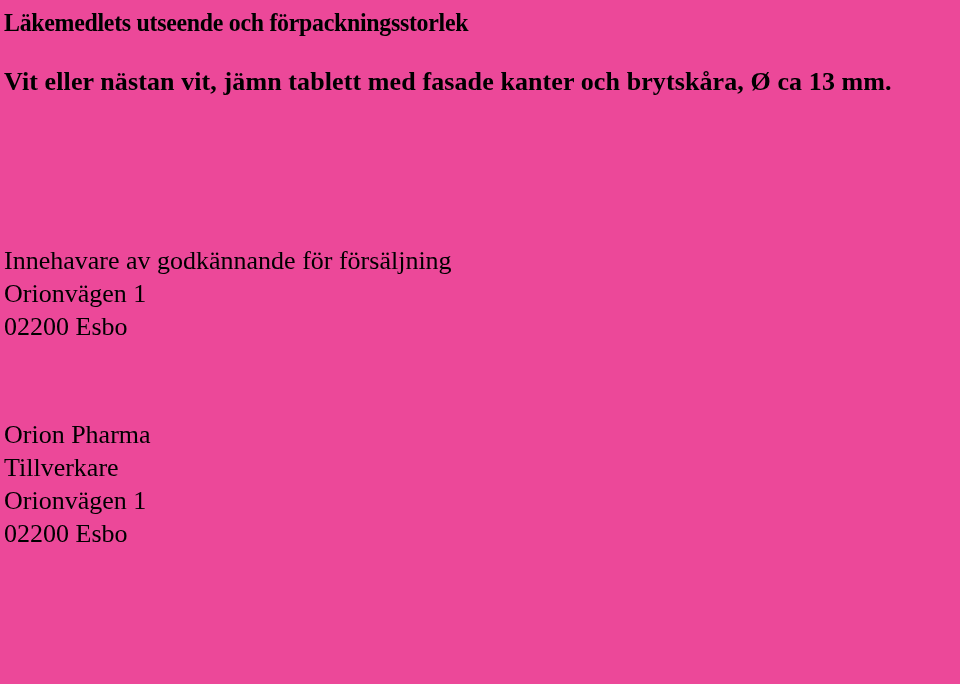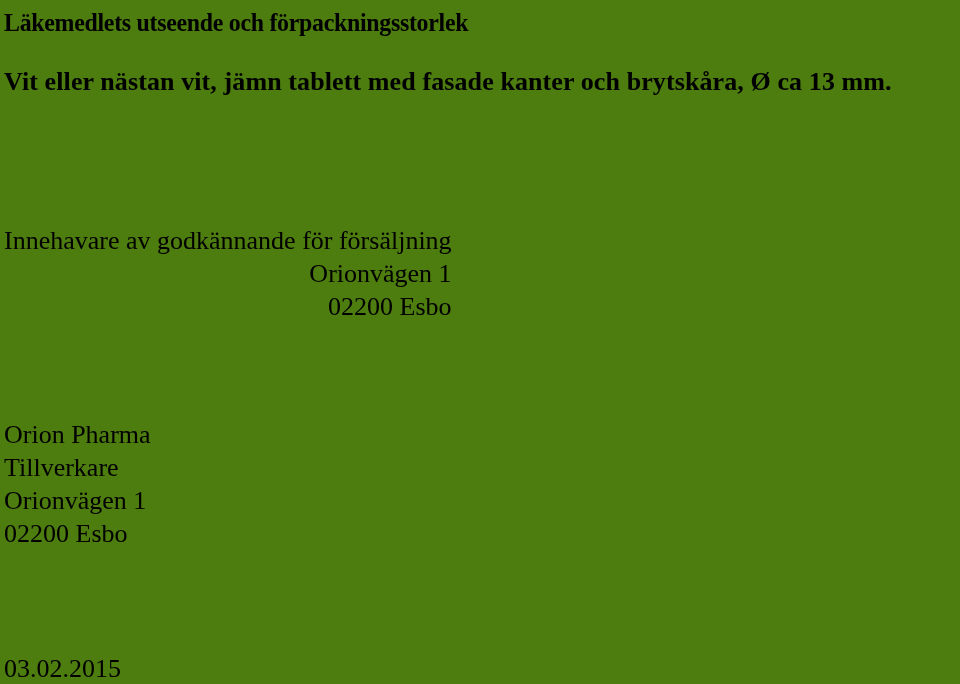--- a/index.html
+++ b/index.html
@@ -14,21 +14,21 @@
     overflow: hidden;
     font-family: "Liberation Serif", "DejaVu Serif", serif;
     color: #000000;
     -webkit-font-smoothing: antialiased;
   }
 
   .page {
     position: relative;
     width: 960px;
     height: 684px;
-    background: #4d7c0f;
+    background: #ec4899;
     overflow: hidden;
     box-sizing: border-box;
     padding: 0 0 4px 4px;
   }
 
   
   .doc-heading {
     font-weight: bold;
     font-size: 25px;
     line-height: 30px;
@@ -51,21 +51,21 @@
     line-height: 33px;
     white-space: nowrap;
   }
 
   
   .blk { position: absolute; left: 4px; }
 
   #blk-heading-appearance { top: 8px;  }
   #blk-appearance-text    { top: 66px; width: 948px; }
   #blk-heading-mah        { top: 168px; }
-  #blk-mah-group          { top: 224px; text-align: right; }
+  #blk-mah-group          { top: 244px; }
   #blk-manufacturer-group { top: 418px; }
   #blk-heading-revision   { top: 588px; }
   #blk-revision-date      { top: 652px; }
 
   .group { display: block; }
 </style>
 </head>
 <body>
 
 <div class="page">
@@ -86,17 +86,14 @@
   </div>
 
   <div class="blk group" id="blk-manufacturer-group">
     <div class="doc-line">Orion Pharma</div>
     <div class="doc-line">Tillverkare</div>
     <div class="doc-line">Orionvägen 1</div>
     <div class="doc-line">02200 Esbo</div>
   </div>
 
 
-  <div class="blk" id="blk-revision-date">
-    <div class="doc-line">03.02.2015</div>
-  </div>
 
 </div>
 
 </body></html>

